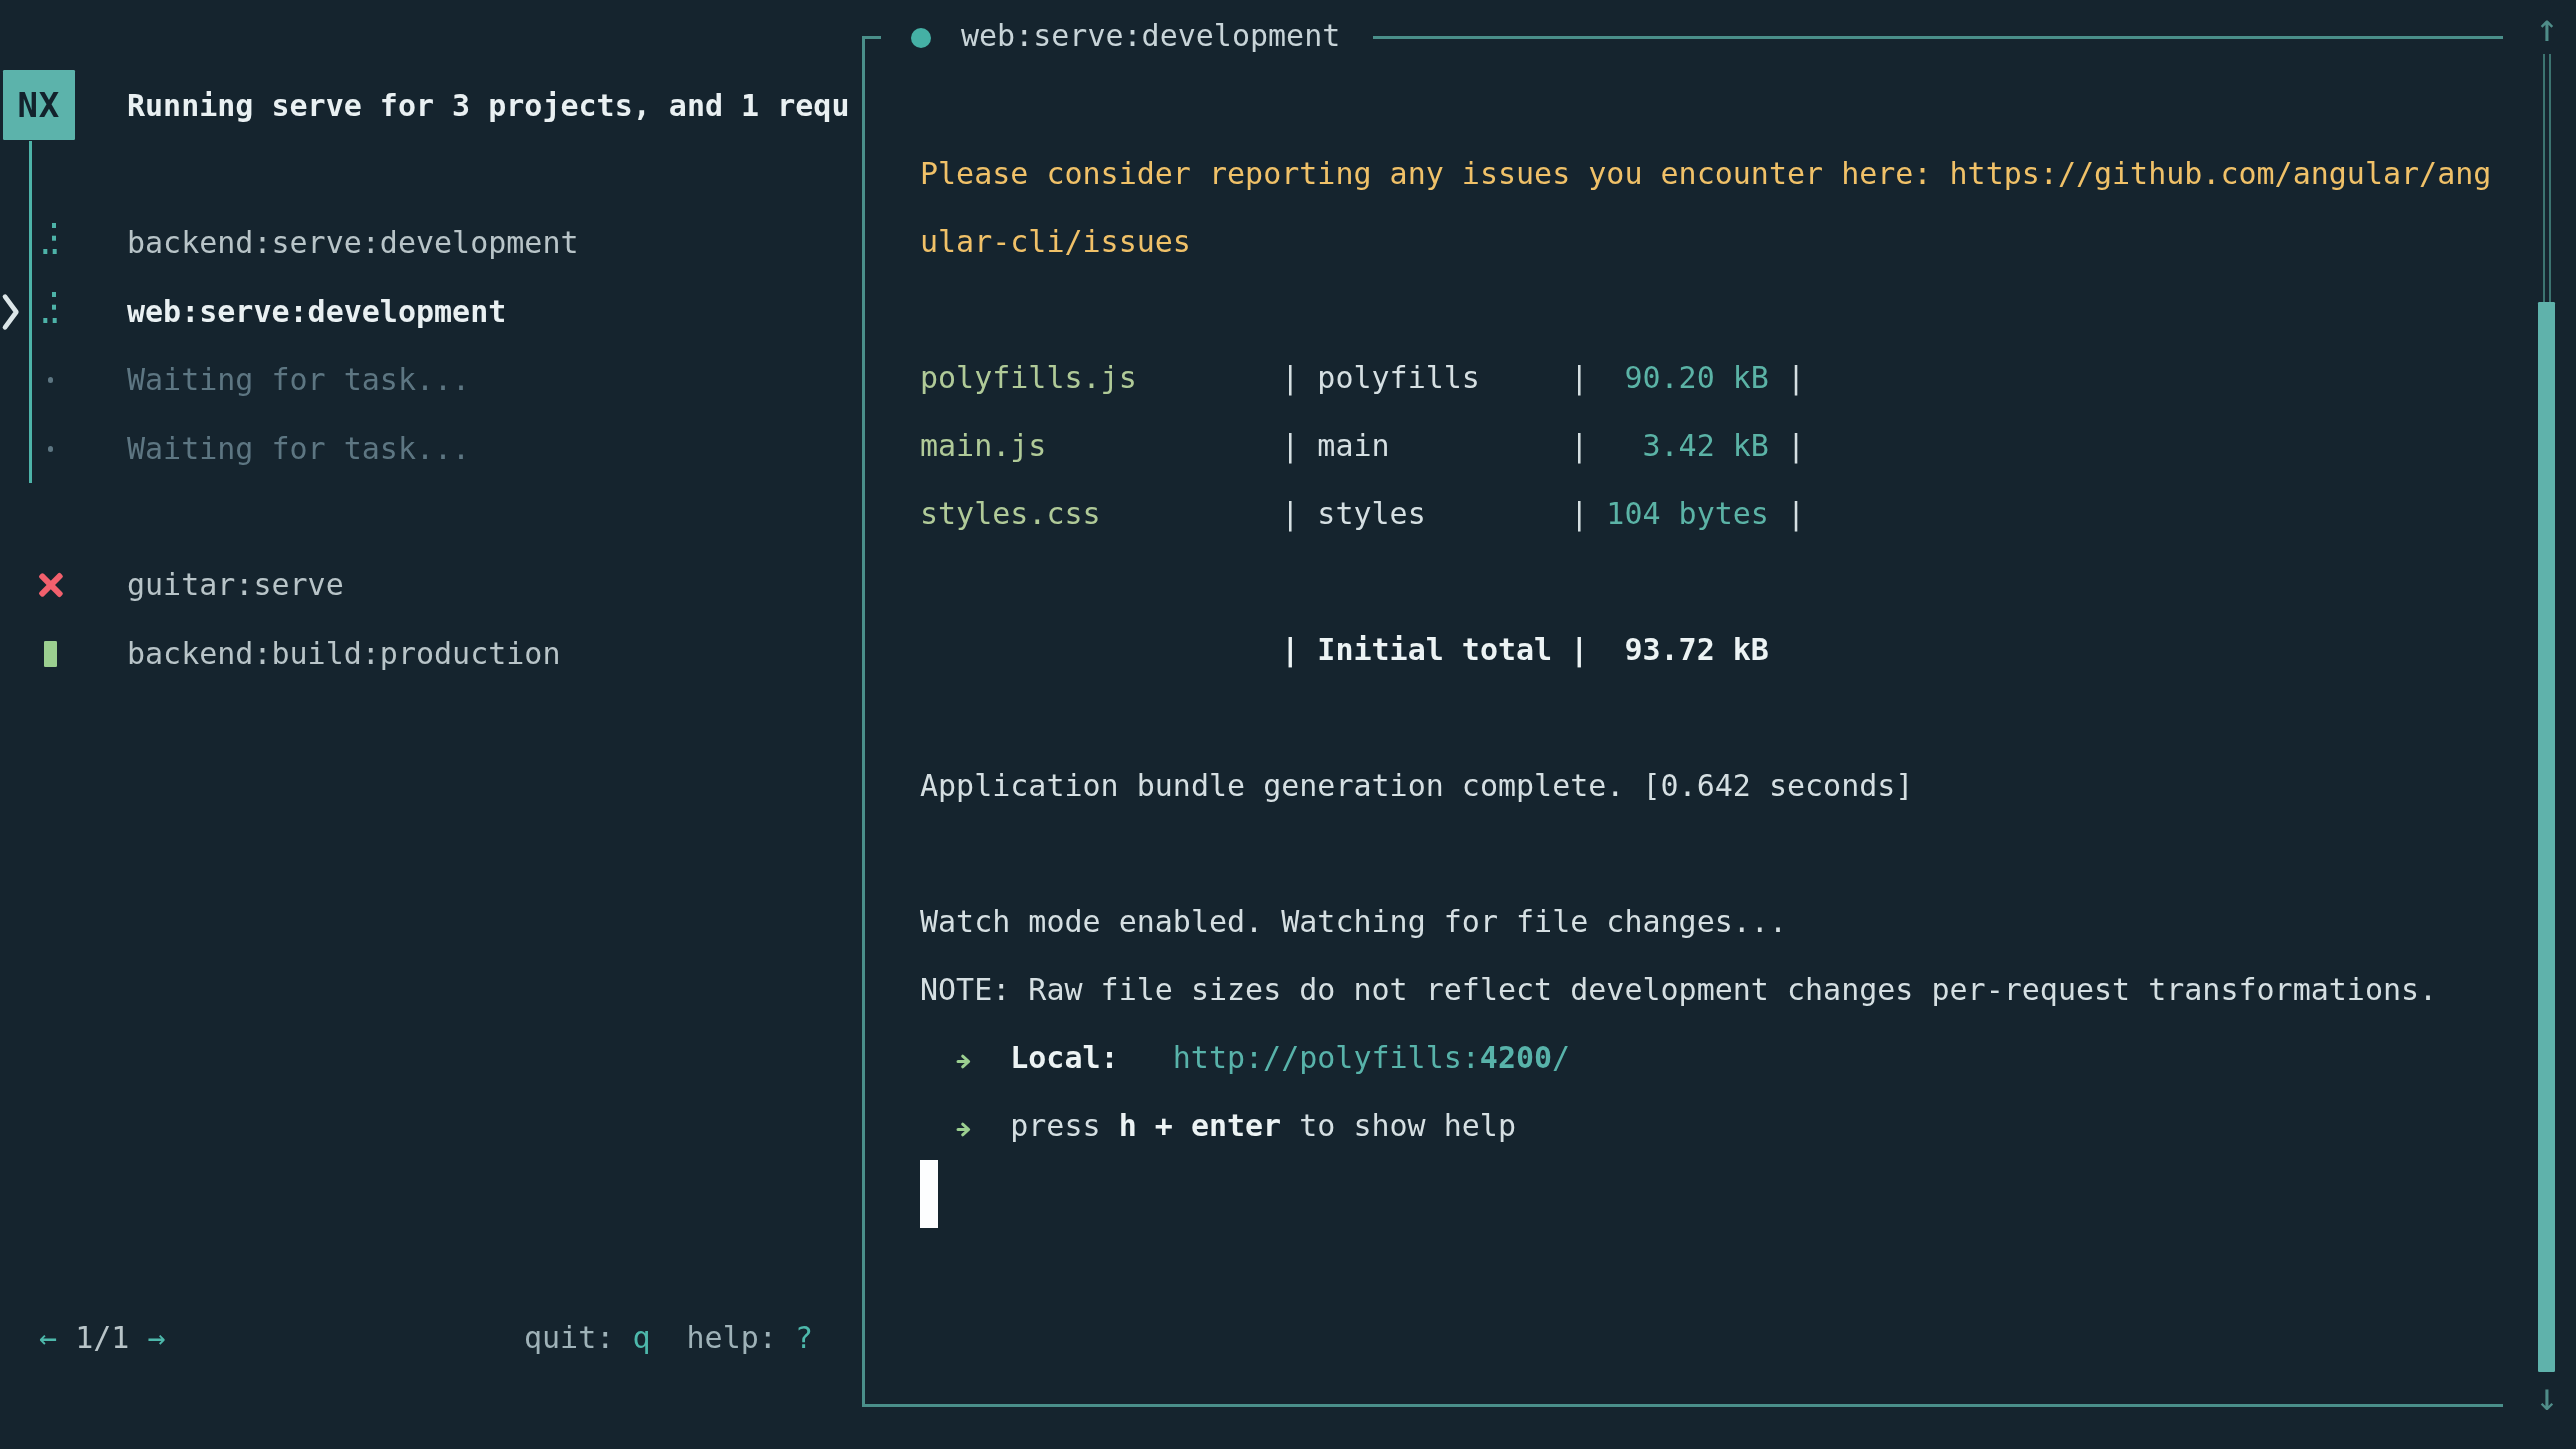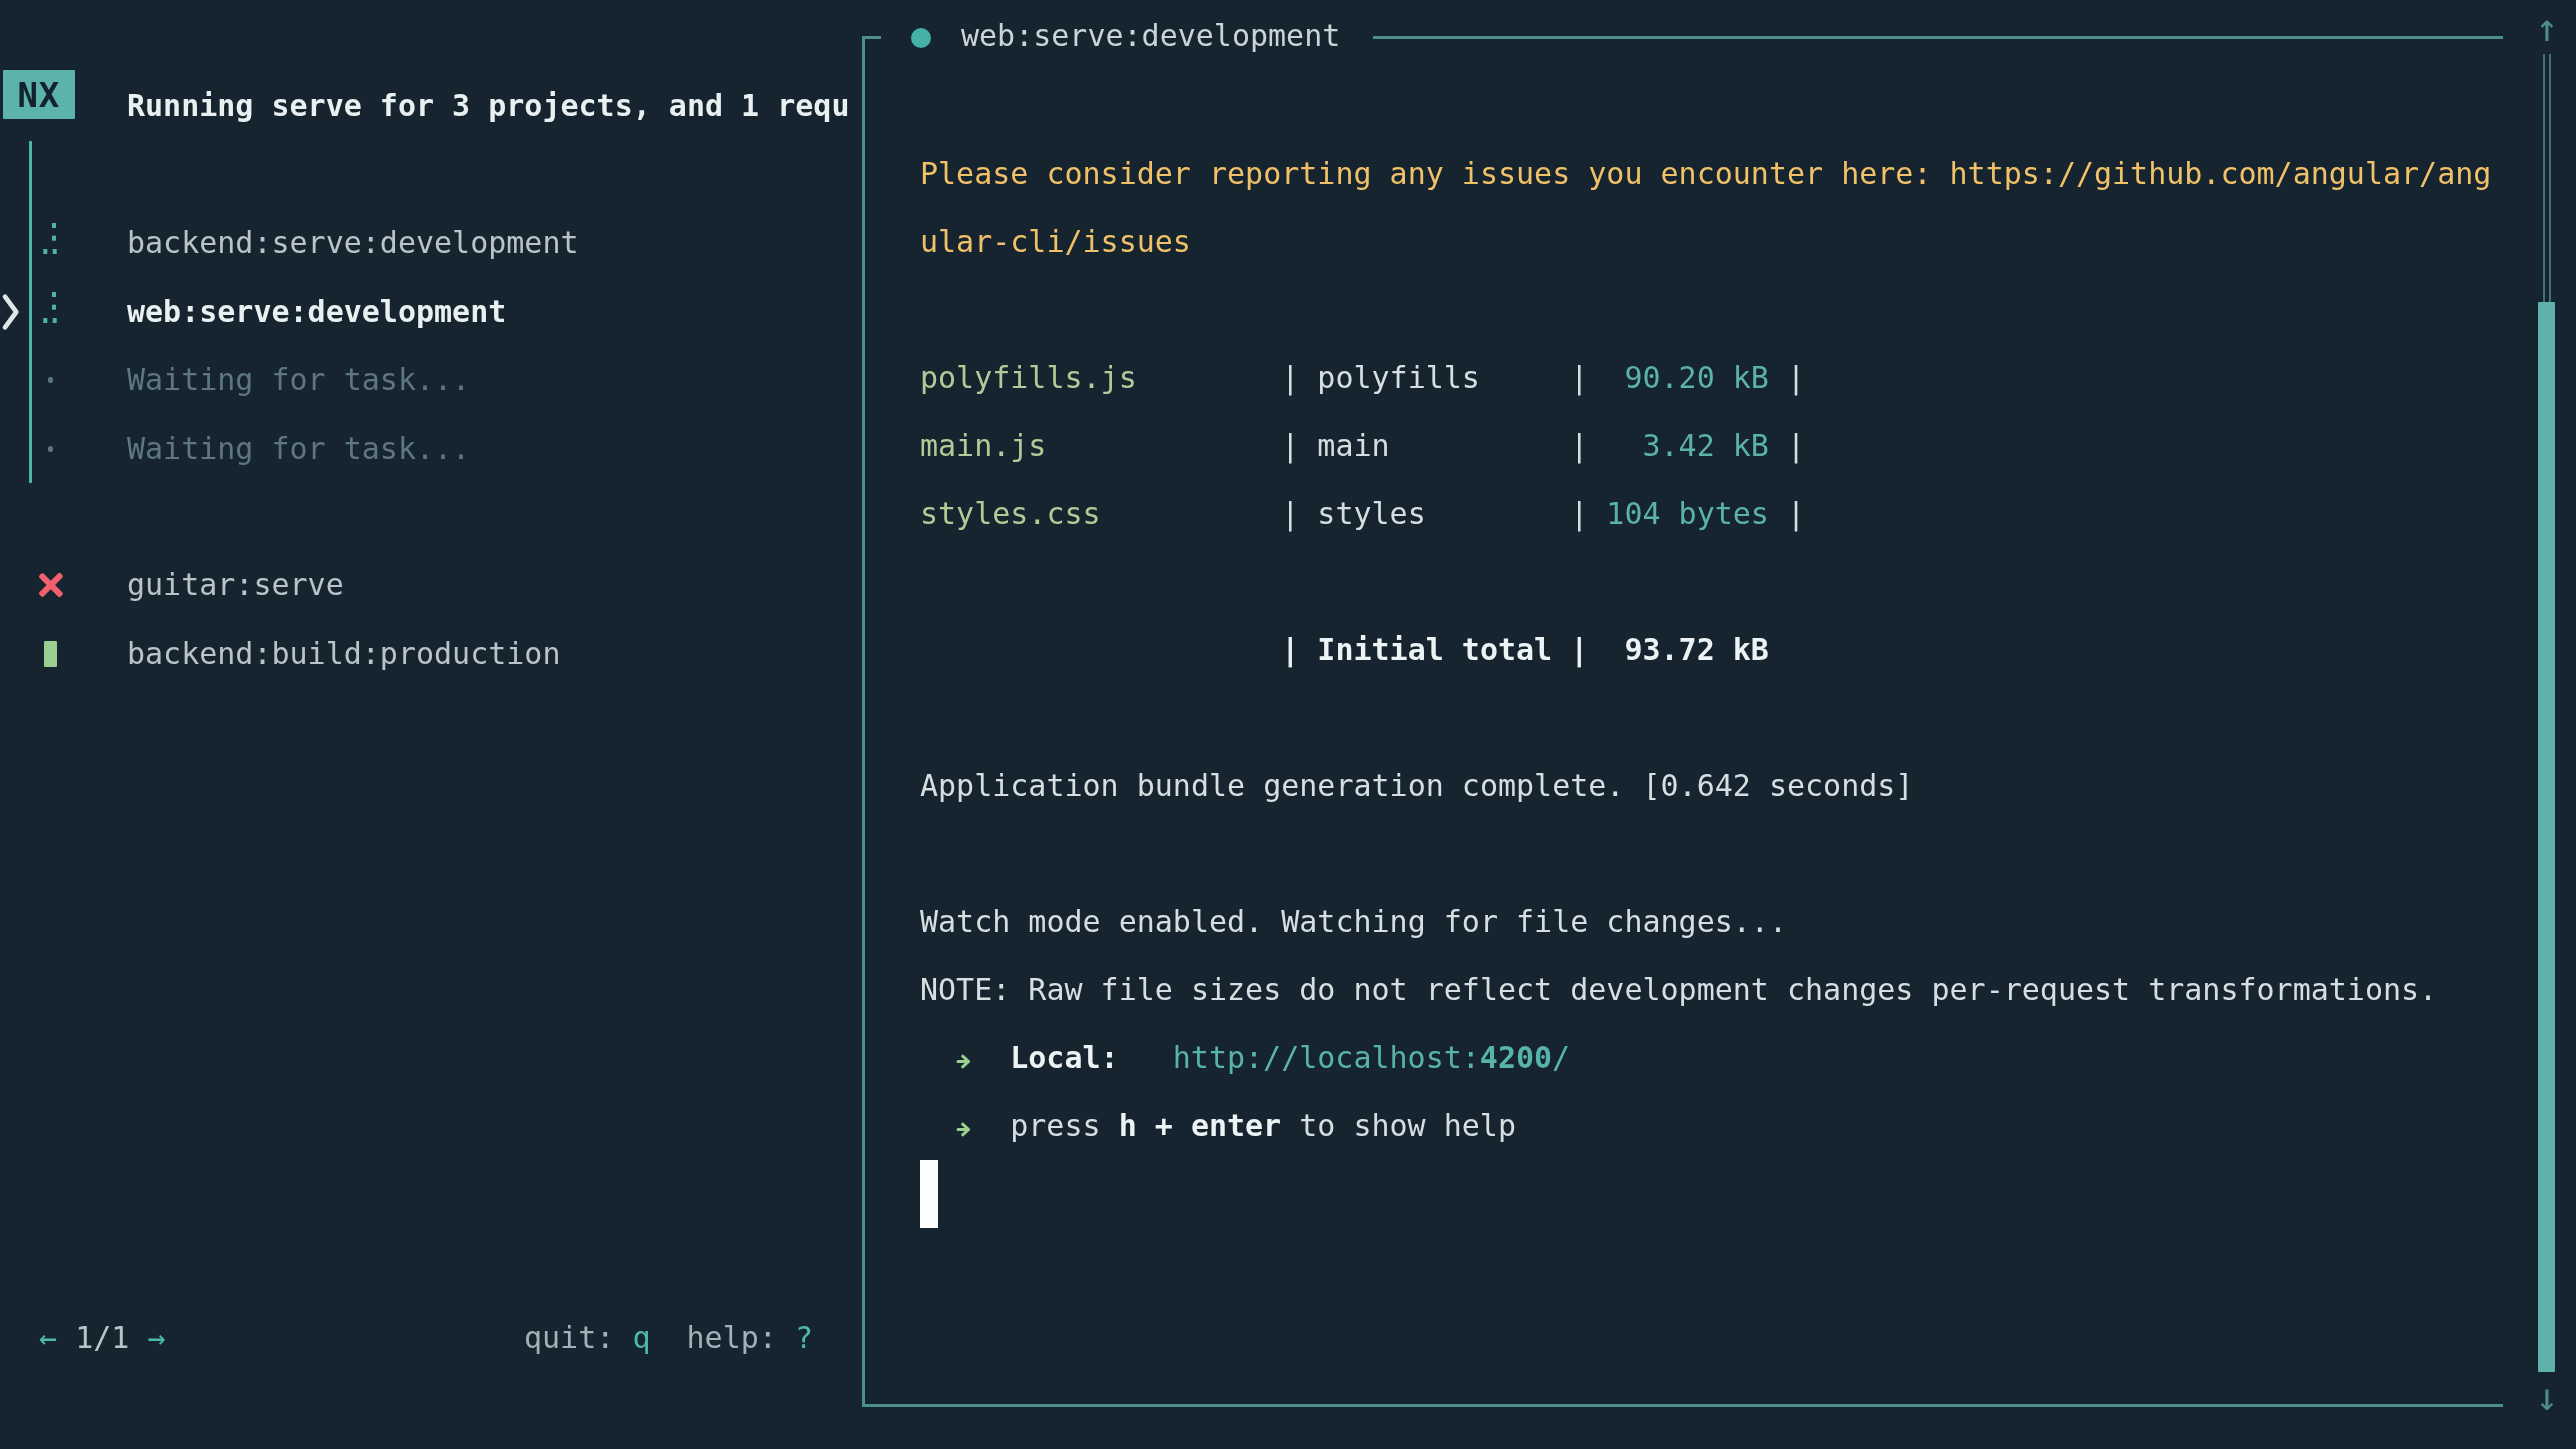--- a/index.html
+++ b/index.html
@@ -9,21 +9,21 @@
     font-family:"DejaVu Sans Mono", monospace;
     font-size:30px;
     color:#d5dfe2;
     position:relative;
   }
   #screen { position:absolute; inset:0; width:2576px; height:1449px; background:#15242e; }
 
   
   #sidebar { position:absolute; left:0; top:0; width:862px; height:1449px; }
   #nx-logo {
-    position:absolute; left:2.7px; top:70px; width:72px; height:49px;
+    position:absolute; left:2.7px; top:70px; width:72px; height:70px;
     background:#5cb3ab; border-radius:1.3px;
     display:flex; align-items:center; justify-content:center;
     color:#13222c; font-weight:bold; font-size:34px; letter-spacing:0.7px;
   }
   #header-title {
     position:absolute; left:127px; top:72px; width:728px; height:67px;
     line-height:67px; font-weight:bold; color:#e9f0f2;
     white-space:nowrap; overflow:hidden;
   }
   #tree-line {
@@ -194,21 +194,21 @@
       <div class="tline"><span class="c-file">styles.css</span><span>          | styles        | </span><span class="c-size">104 bytes</span><span> |</span></div>
       <div class="tline">&nbsp;</div>
       <div class="tline"><span class="c-bold">                    | Initial total |  93.72 kB</span></div>
       <div class="tline">&nbsp;</div>
       <div class="tline"><span>Application bundle generation complete. [0.642 seconds]</span></div>
       <div class="tline">&nbsp;</div>
       <div class="tline"><span>Watch mode enabled. Watching for file changes...</span></div>
       <div class="tline"><span>NOTE: Raw file sizes do not reflect development changes per-request transformations.</span></div>
       <div class="tline"><span>  </span><span class="arrow-icon"><svg width="18" height="19" viewBox="0 0 27 28">
             <path d="M3 14 H14 M10 6 L19 14 L10 22" fill="none" stroke="#9bcf90" stroke-width="4.5" stroke-linecap="round" stroke-linejoin="round"></path>
-          </svg></span><span>  </span><span class="c-bold">Local:</span><span>   </span><span class="c-url">http://localhost:</span><span class="c-urlbold">4200</span><span class="c-url">/</span></div>
+          </svg></span><span>  </span><span class="c-bold">Local:</span><span>   </span><span class="c-url">http://polyfills:</span><span class="c-urlbold">4200</span><span class="c-url">/</span></div>
       <div class="tline"><span>  </span><span class="arrow-icon"><svg width="18" height="19" viewBox="0 0 27 28">
             <path d="M3 14 H14 M10 6 L19 14 L10 22" fill="none" stroke="#9bcf90" stroke-width="4.5" stroke-linecap="round" stroke-linejoin="round"></path>
           </svg></span><span>  </span><span>press </span><span class="c-bold">h</span><span class="c-bold"> + </span><span class="c-bold">enter</span><span> to show help</span></div>
       <div class="tline"><span class="cursor-block"></span></div>
     </div>
 
   <div class="sb-arrow" id="sb-up">↑</div>
   <div id="sb-track"></div>
   <div id="sb-thumb"></div>
   <div class="sb-arrow" id="sb-down">↓</div>

